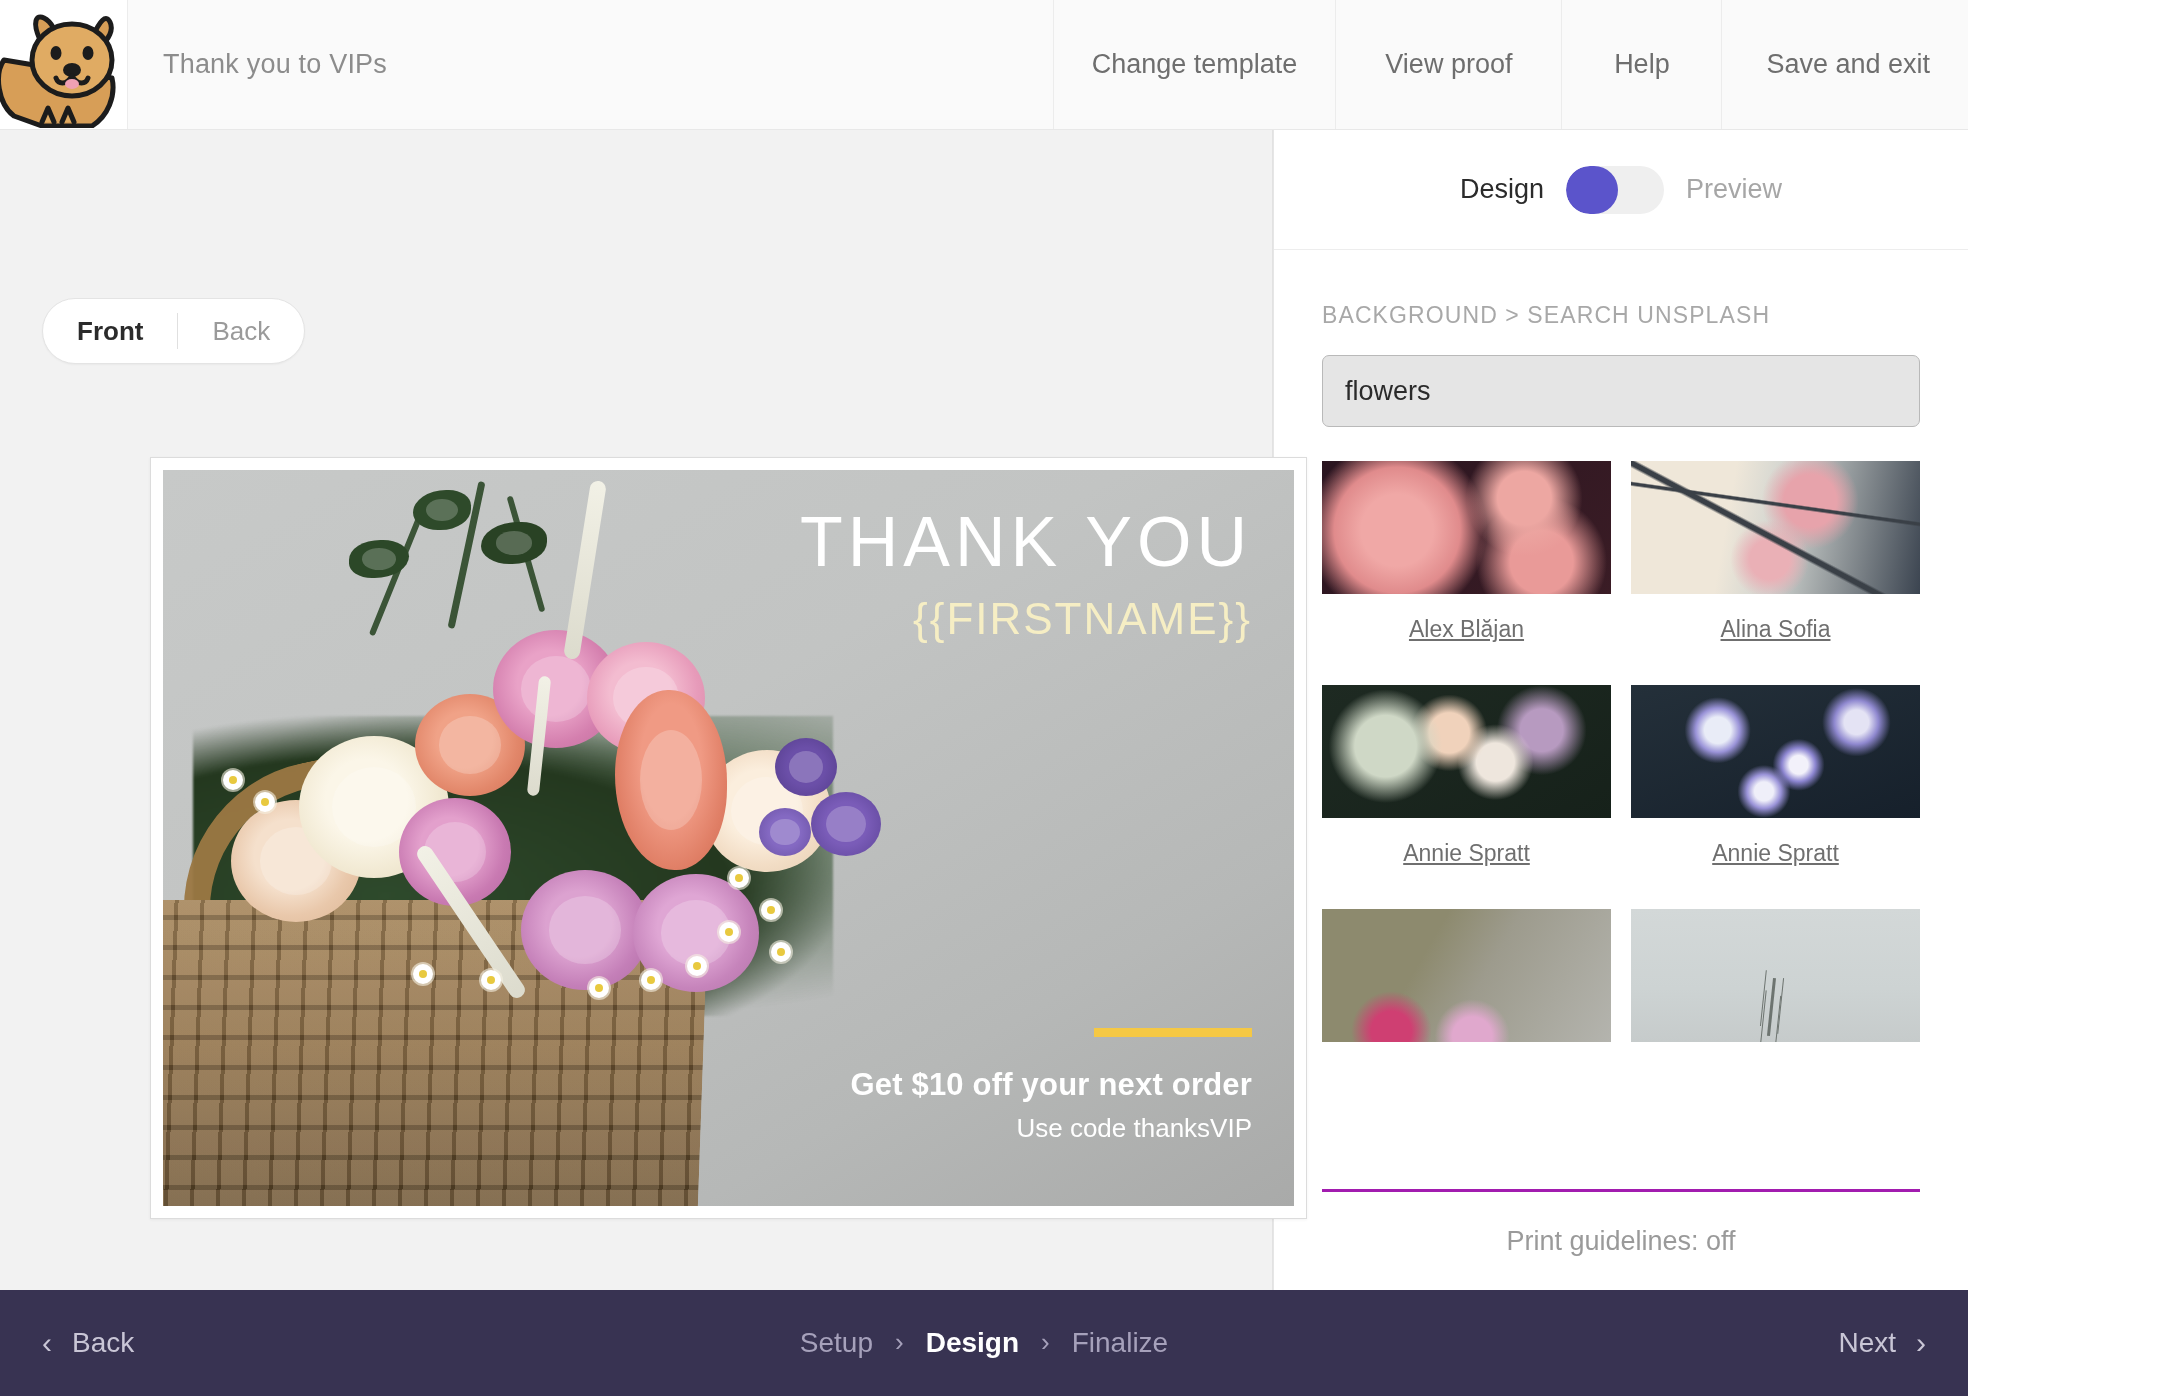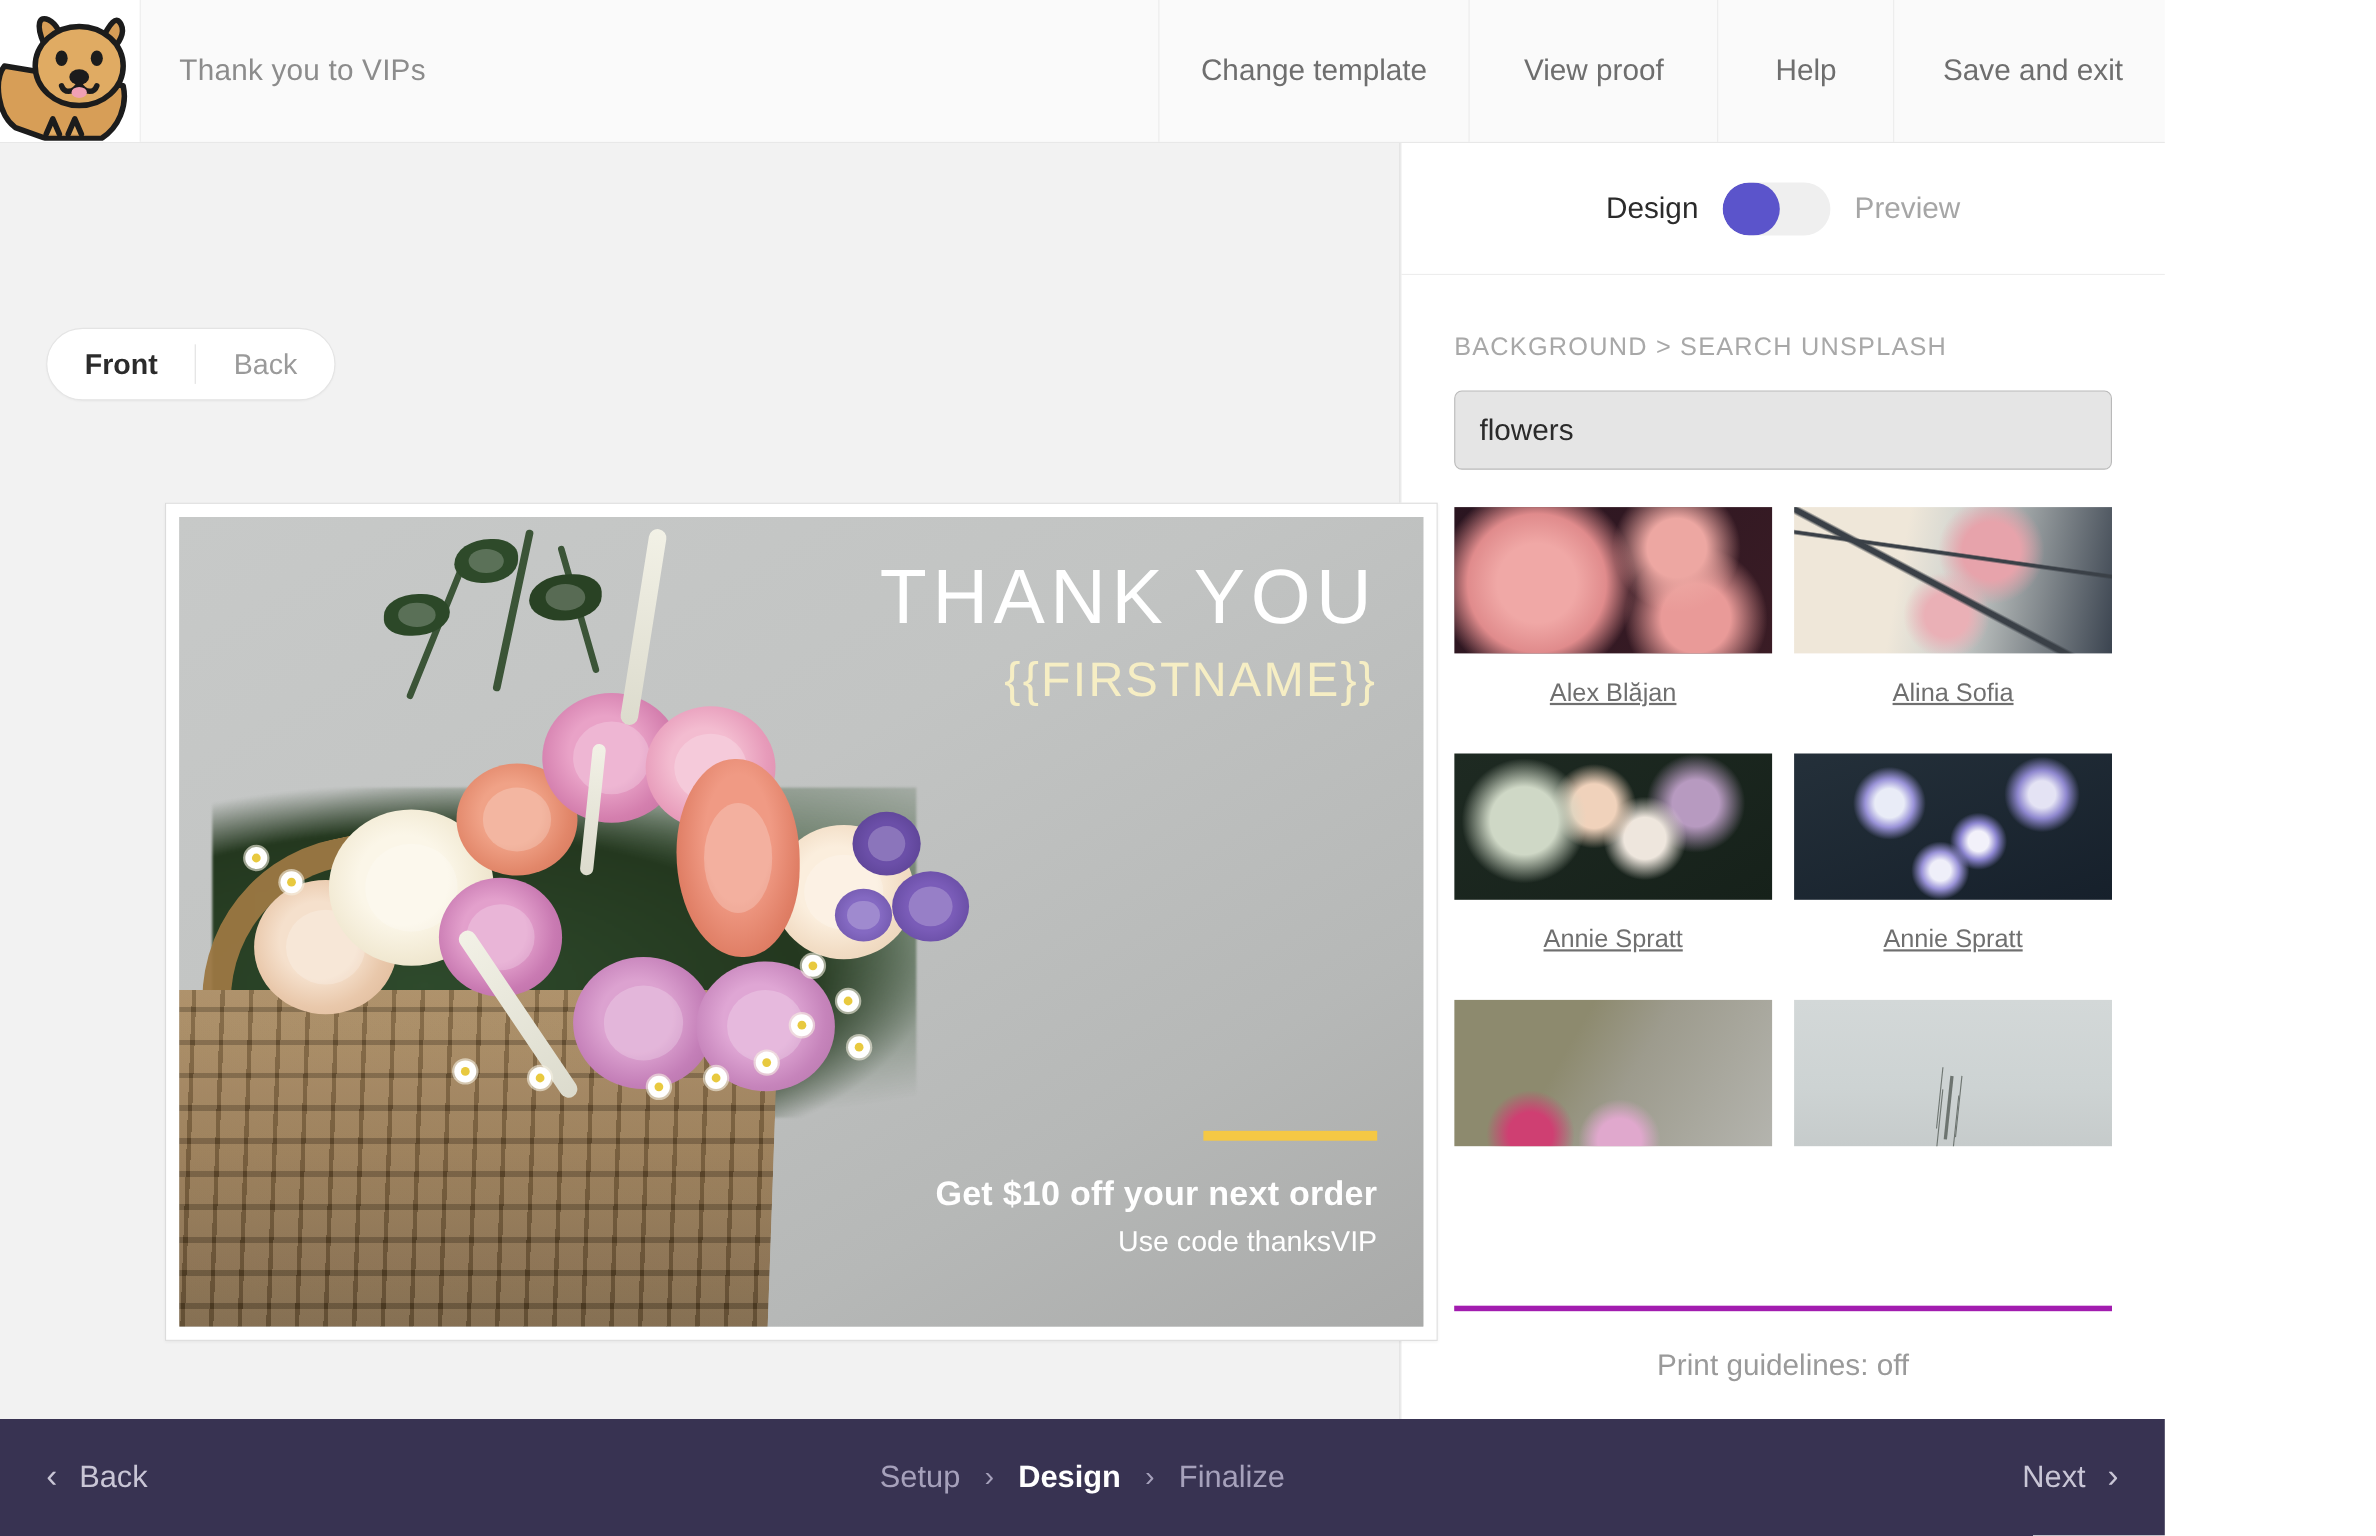--- a/index.html
+++ b/index.html
@@ -185,21 +185,21 @@
     width: 100%; height: 72px;
     border: 1px solid #b9b9b9; border-radius: 7px;
     padding: 0 22px; font-size: 27px; color: #2b2b2b;
     font-family: "Liberation Sans", sans-serif;
     background: #e5e5e5; outline: none;
   }
   .results {
     margin: 34px 48px 0 48px;
     flex: 1 1 auto; min-height: 0;
     overflow: hidden; position: relative;
-    border-bottom: 5px solid #a21caf;
+    border-bottom: 3px solid #a21caf;
   }
   .grid {
     display: grid; grid-template-columns: 1fr 1fr;
     column-gap: 20px; row-gap: 0;
   }
   .cellwrap { display: flex; flex-direction: column; align-items: center; }
   .thumb {
     width: 100%; height: 133px; overflow: hidden;
     cursor: pointer; position: relative; background: #d8d8d8;
   }

